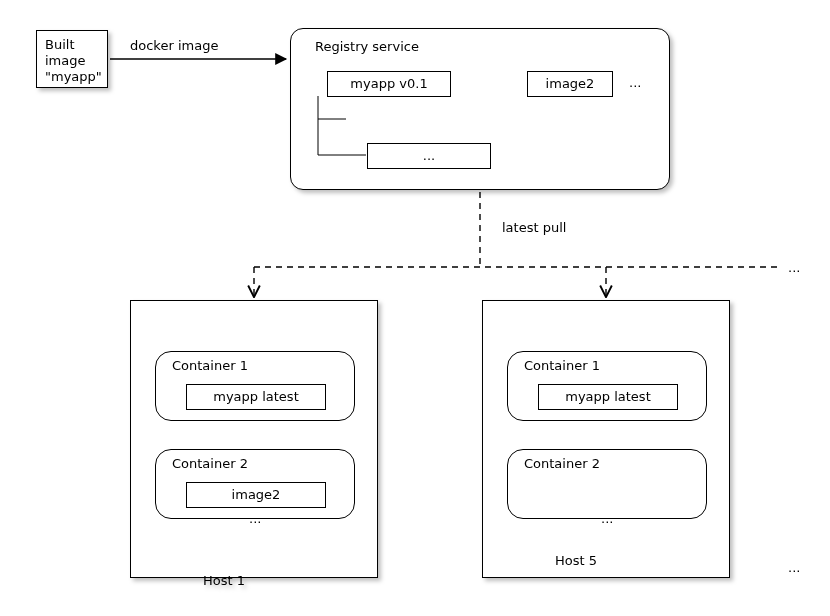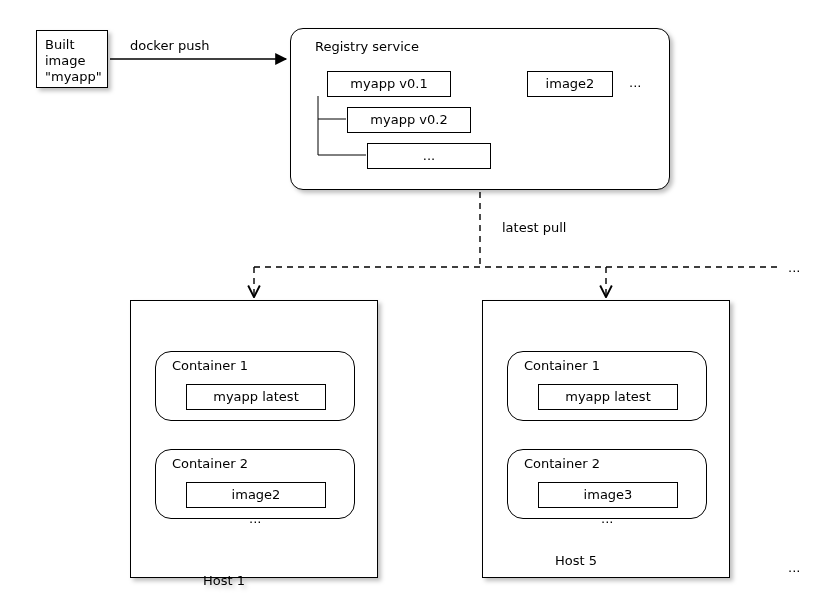--- a/index.html
+++ b/index.html
@@ -57,32 +57,29 @@
 <body>
 
 <div class="stage">
 
   <div class="box shadow" style="left:36px; top:30px; width:72px; height:58px;">
     <div class="label" style="left:8px; top:6px;">Built</div>
     <div class="label" style="left:8px; top:22px;">image</div>
     <div class="label" style="left:8px; top:38px;">"myapp"</div>
   </div>
 
-  <div class="label" style="left:130px; top:38px;">docker push</div>
+  <div class="label" style="left:130px; top:38px;">docker image</div>
 
   <div class="box shadow" style="left:290px; top:28px; width:380px; height:162px;border-radius:13px;">
     <div class="label" style="left:24px; top:10px;">Registry service</div>
 
     <div class="box" style="left:36px; top:42px; width:124px; height:26px;">
       <div class="label center" style="top:4px;">myapp v0.1</div>
     </div>
 
-    <div class="box" style="left:56px; top:78px; width:124px; height:26px; background:#fff;">
-      <div class="label center" style="top:4px;">myapp v0.2</div>
-    </div>
 
     <div class="box" style="left:76px; top:114px; width:124px; height:26px; background:#fff;">
       <div class="label center" style="top:4px;">...</div>
     </div>
 
     <div class="box" style="left:236px; top:42px; width:86px; height:26px;">
       <div class="label center" style="top:4px;">image2</div>
     </div>
 
     <div class="label" style="left:338px; top:46px;">...</div>
@@ -111,23 +108,20 @@
 
   <div class="box shadow" style="left:482px; top:300px; width:248px; height:278px;">
     <div class="box rounded" style="left:24px; top:22px; width:200px; height:70px;">
       <div class="label" style="left:16px; top:6px;">Container 1</div>
       <div class="box" style="left:30px; top:32px; width:140px; height:26px;">
         <div class="label center" style="top:4px;">myapp latest</div>
       </div>
     </div>
     <div class="box rounded" style="left:24px; top:120px; width:200px; height:70px;">
       <div class="label" style="left:16px; top:6px;">Container 2</div>
-      <div class="box" style="left:30px; top:32px; width:140px; height:26px;">
-        <div class="label center" style="top:4px;">image3</div>
-      </div>
     </div>
     <div class="label" style="left:118px; top:210px;">...</div>
     <div class="label" style="left:72px; top:252px;">Host 5</div>
   </div>
 
   <div class="label" style="left:788px; top:260px;">...</div>
 
   <div class="label" style="left:788px; top:560px;">...</div>
 
   <svg class="overlay" viewBox="0 0 830 616">

